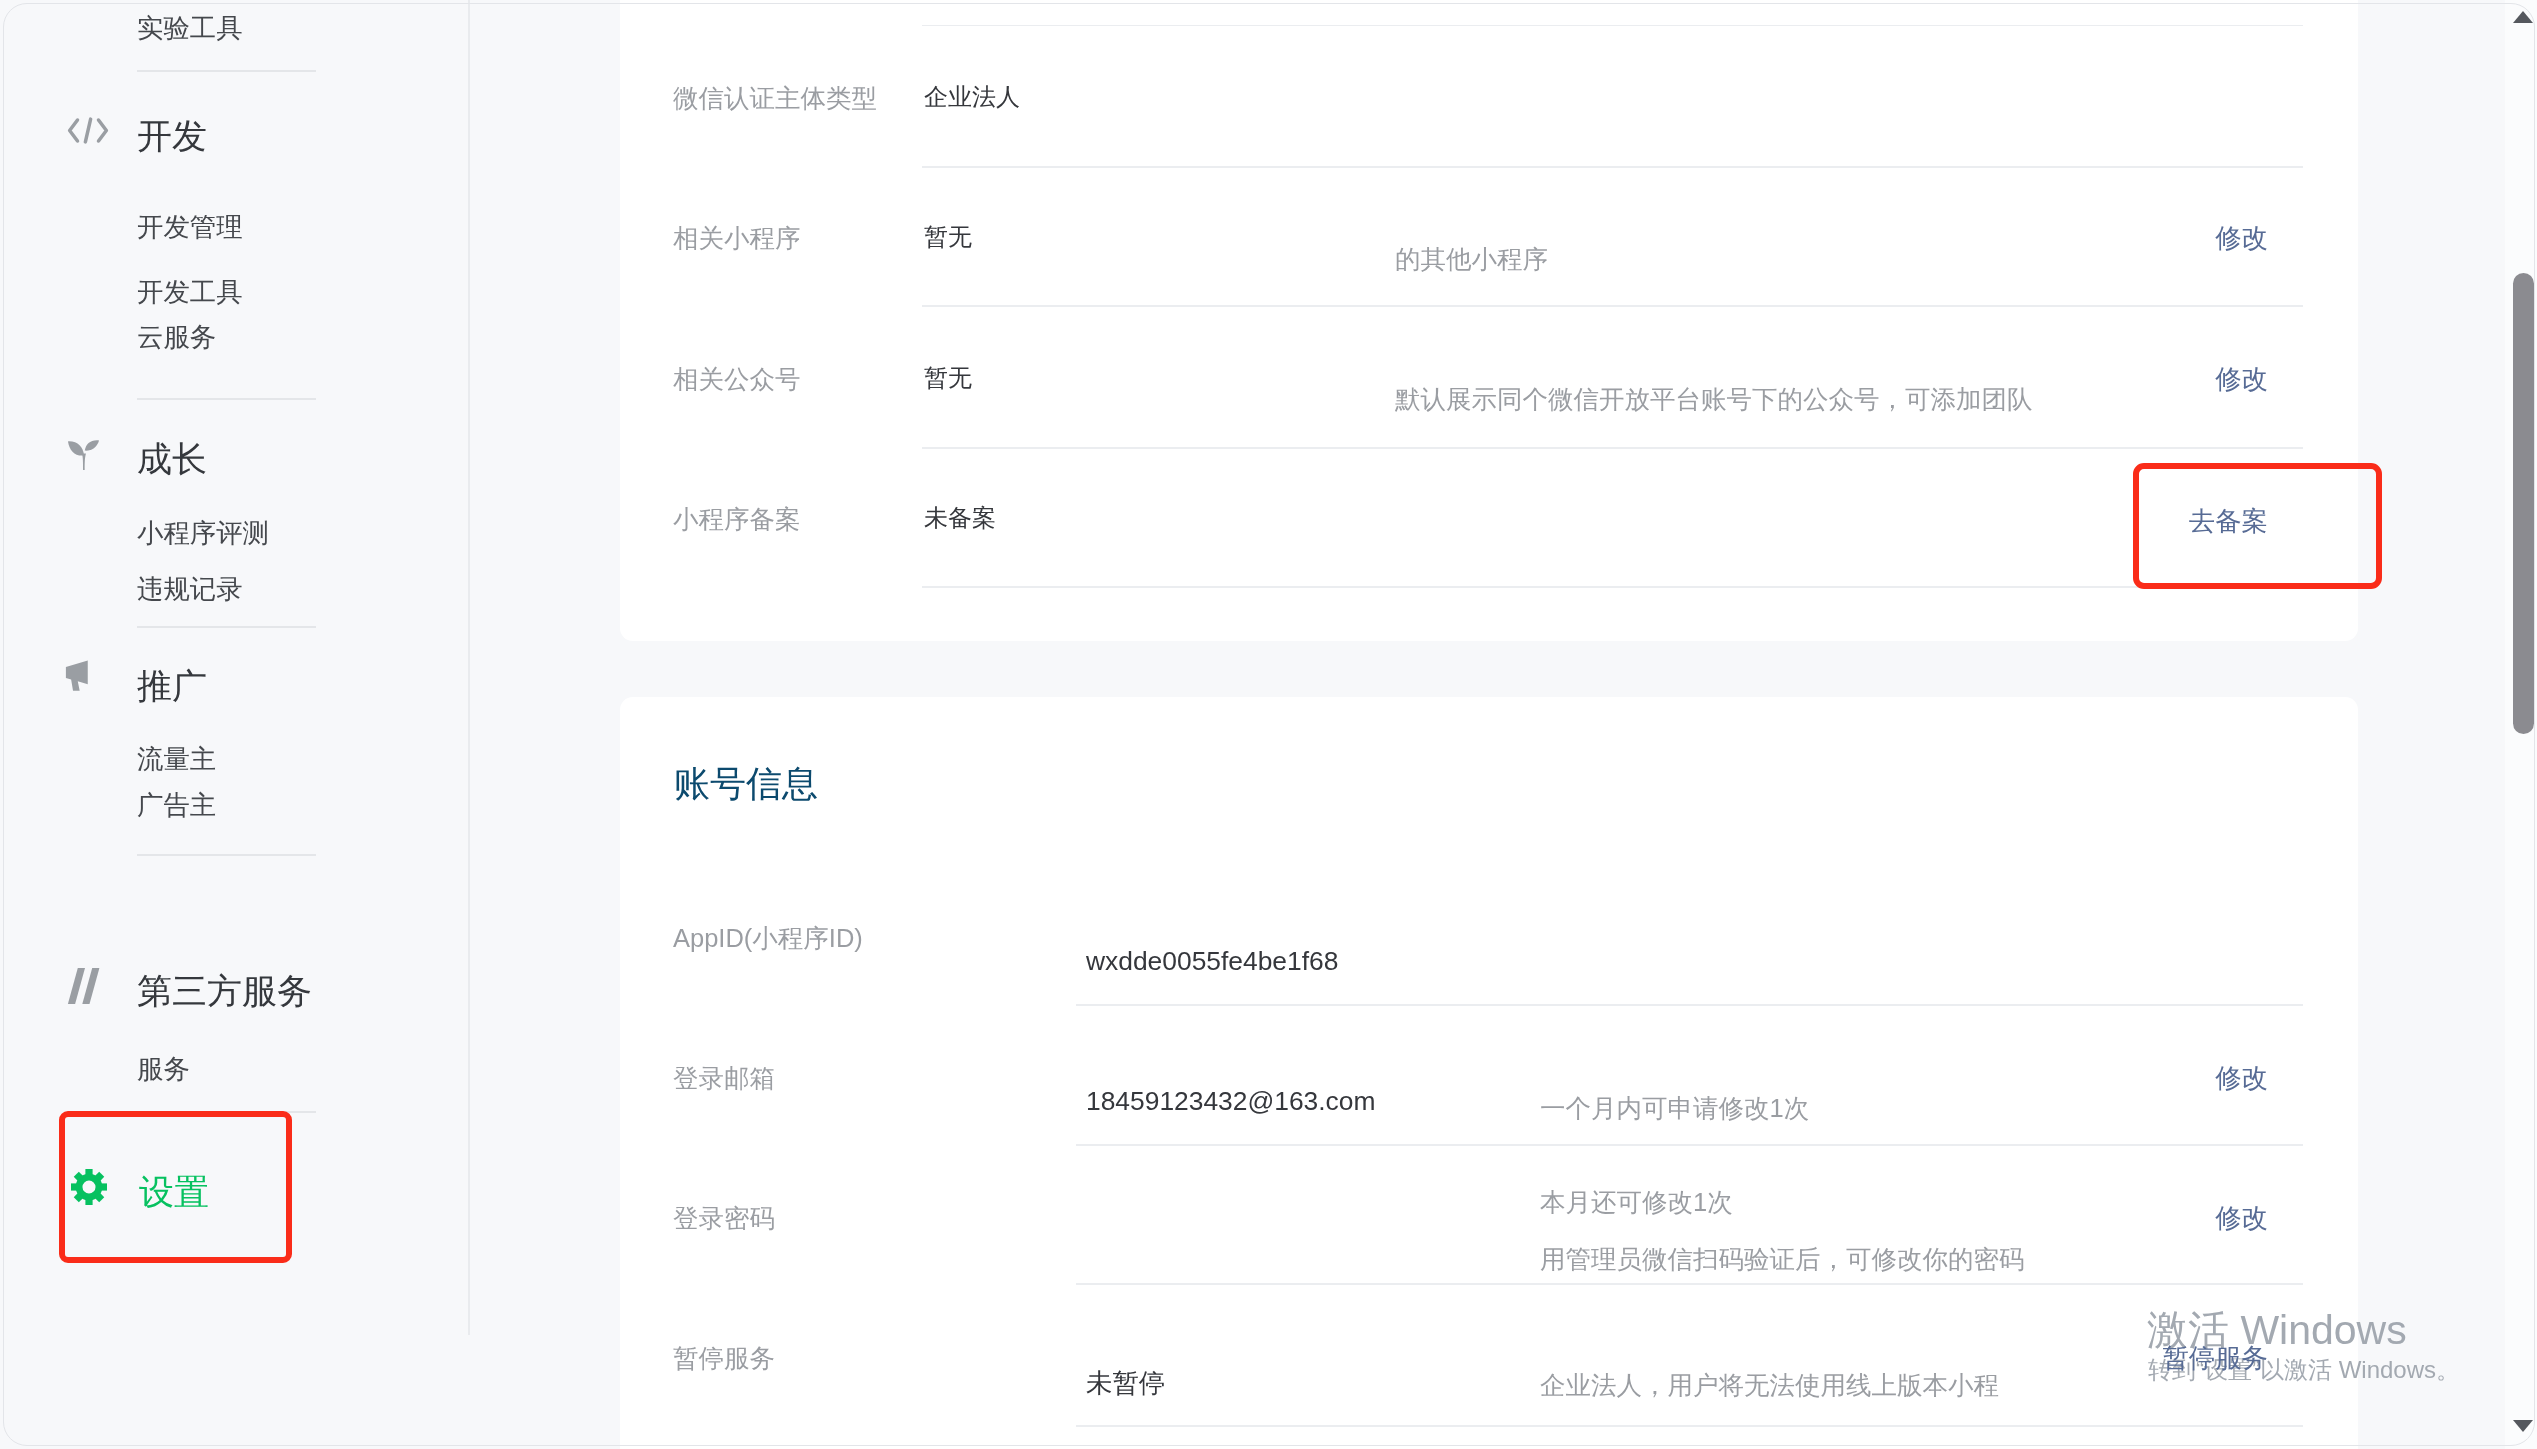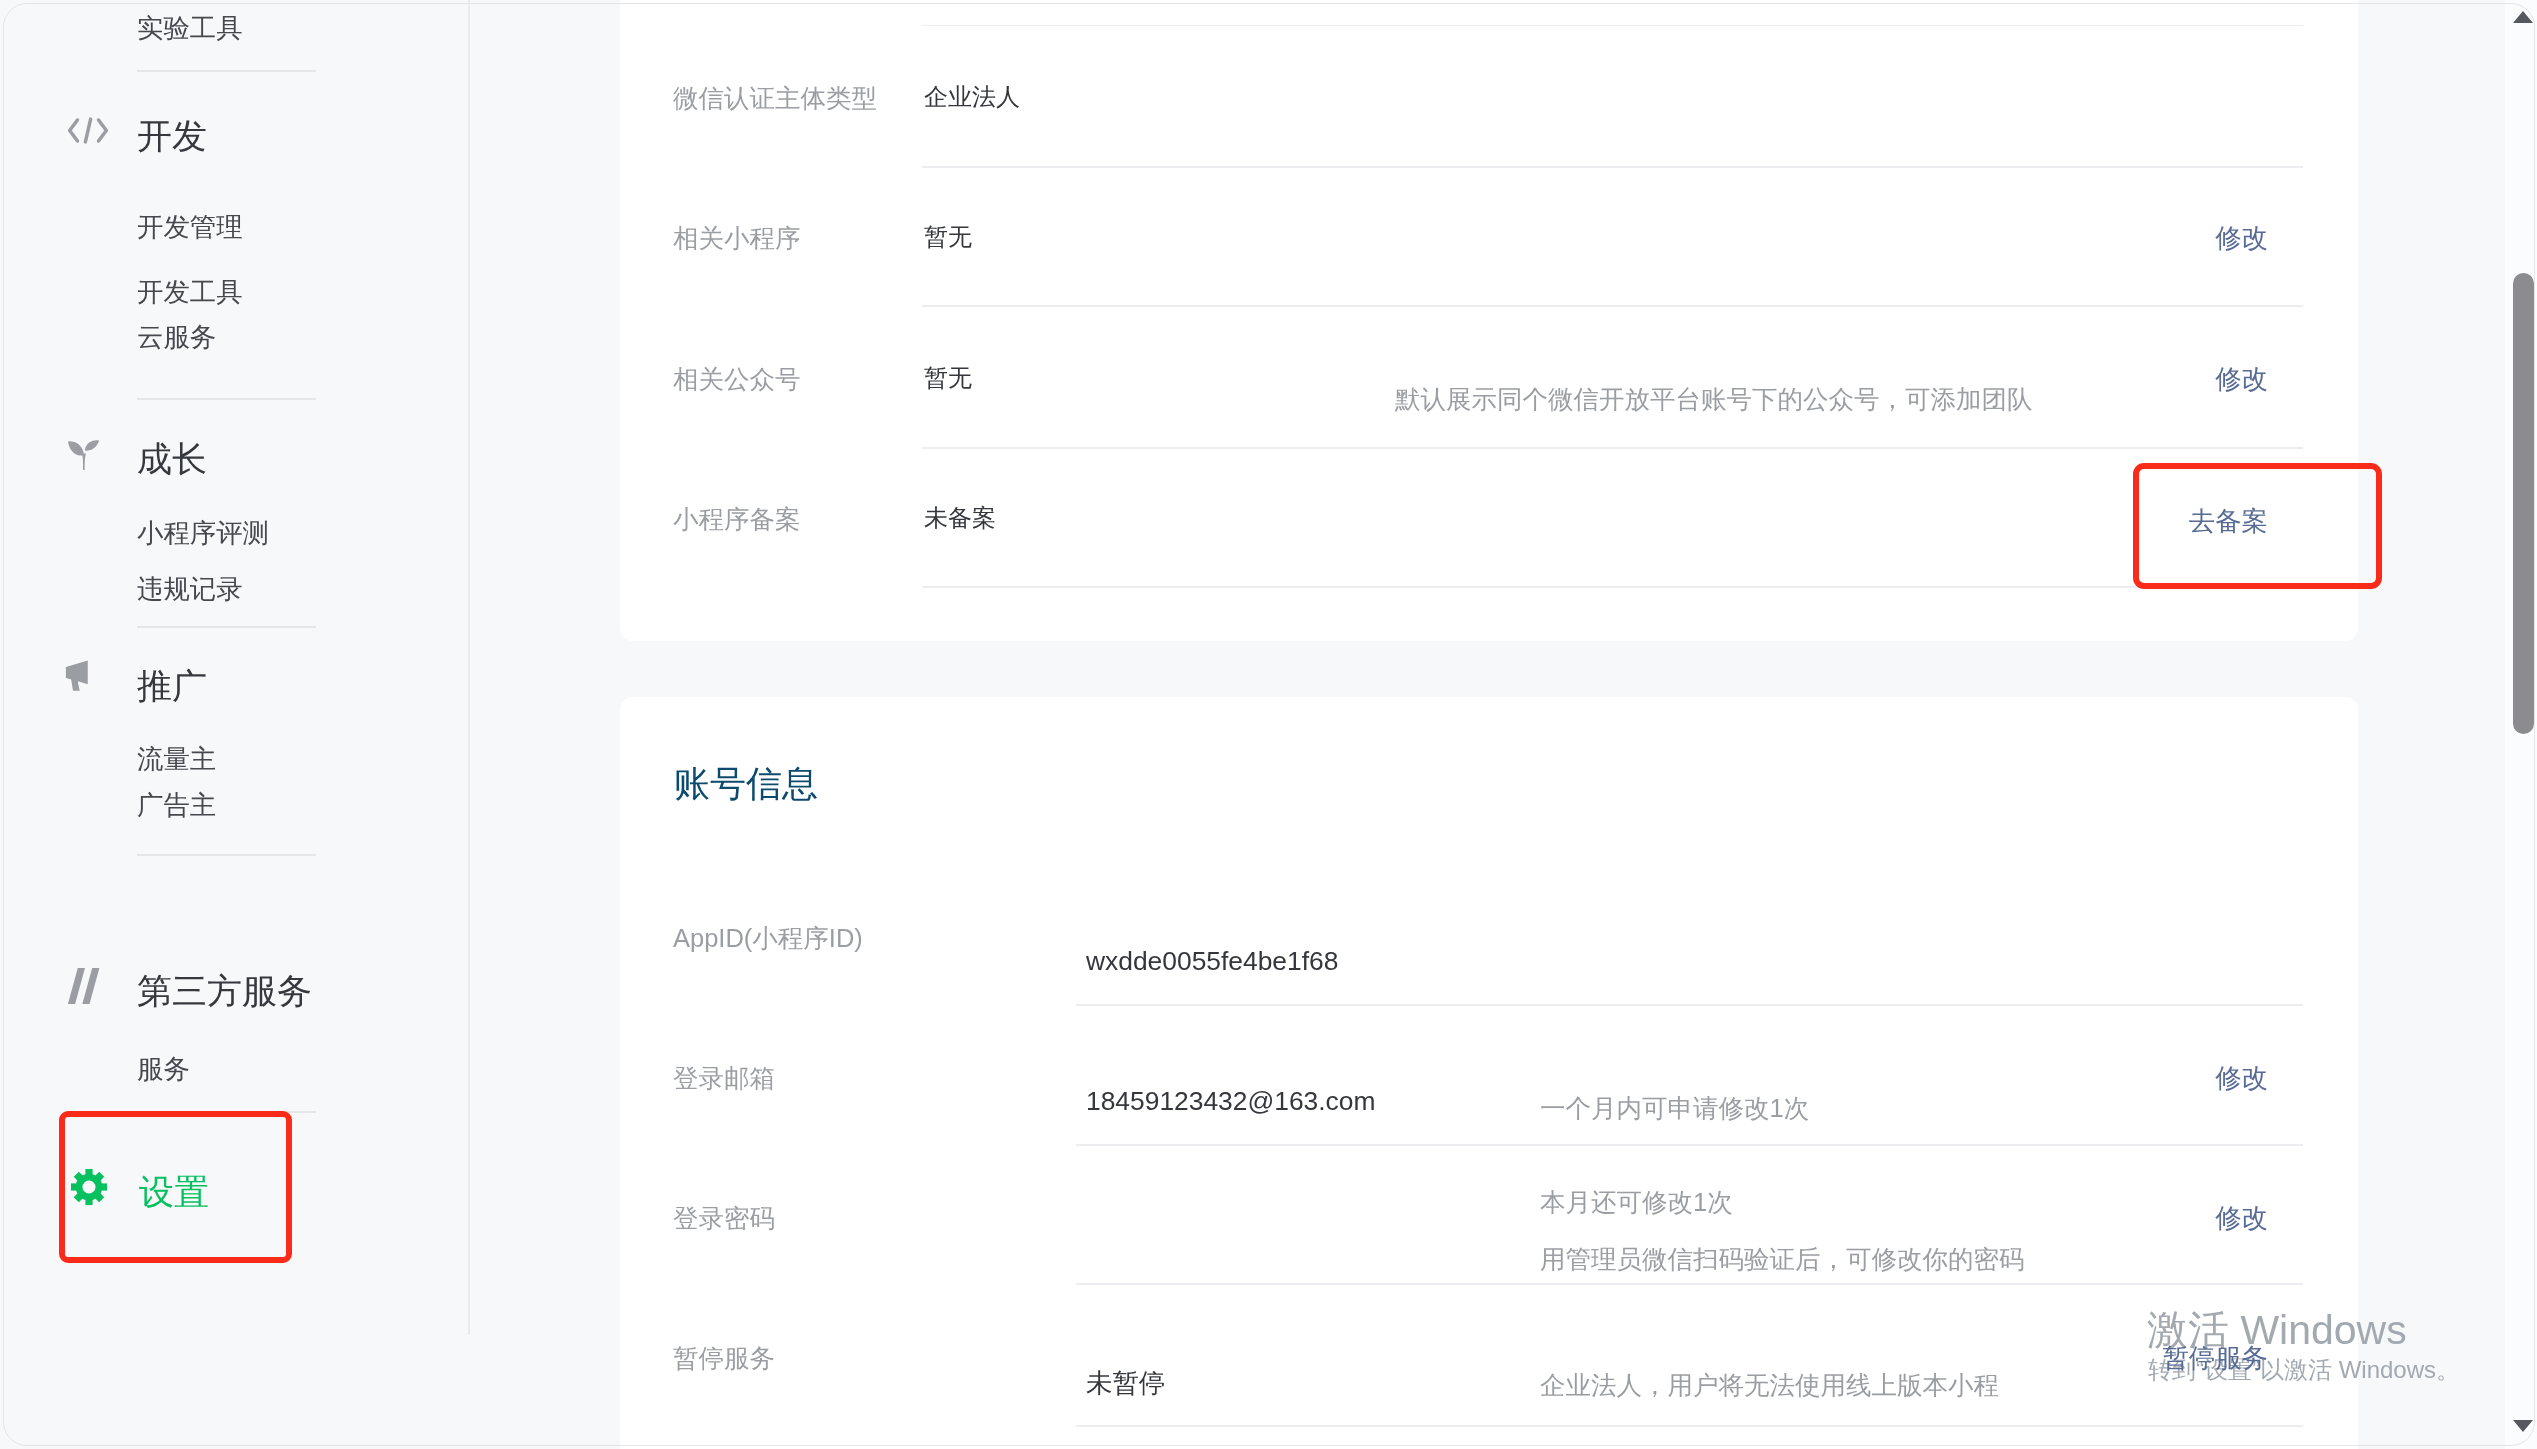--- a/index.html
+++ b/index.html
@@ -144,20 +144,21 @@
 <div class="row-sep1" style="top:305px"></div>
 <div class="row-sep1" style="top:447px"></div>
 <div class="row-sep1" style="top:586px"></div>
 
 <div class="abs flabel" style="top:81px">微信认证主体类型</div>
 <div class="abs fvalue1" style="top:81px">企业法人</div>
 
 <div class="abs flabel" style="top:221px">相关小程序</div>
 <div class="abs fvalue1" style="top:221px">暂无</div>
 <div class="abs fdesc fdesc1" style="top:189px">
+  <div>的其他小程序</div>
 </div>
 <div class="abs flink" style="top:221px">修改</div>
 
 <div class="abs flabel" style="top:362px">相关公众号</div>
 <div class="abs fvalue1" style="top:362px">暂无</div>
 <div class="abs fdesc fdesc1" style="top:329px">
   <div>默认展示同个微信开放平台账号下的公众号，可添加团队</div>
 </div>
 <div class="abs flink" style="top:362px">修改</div>
 

